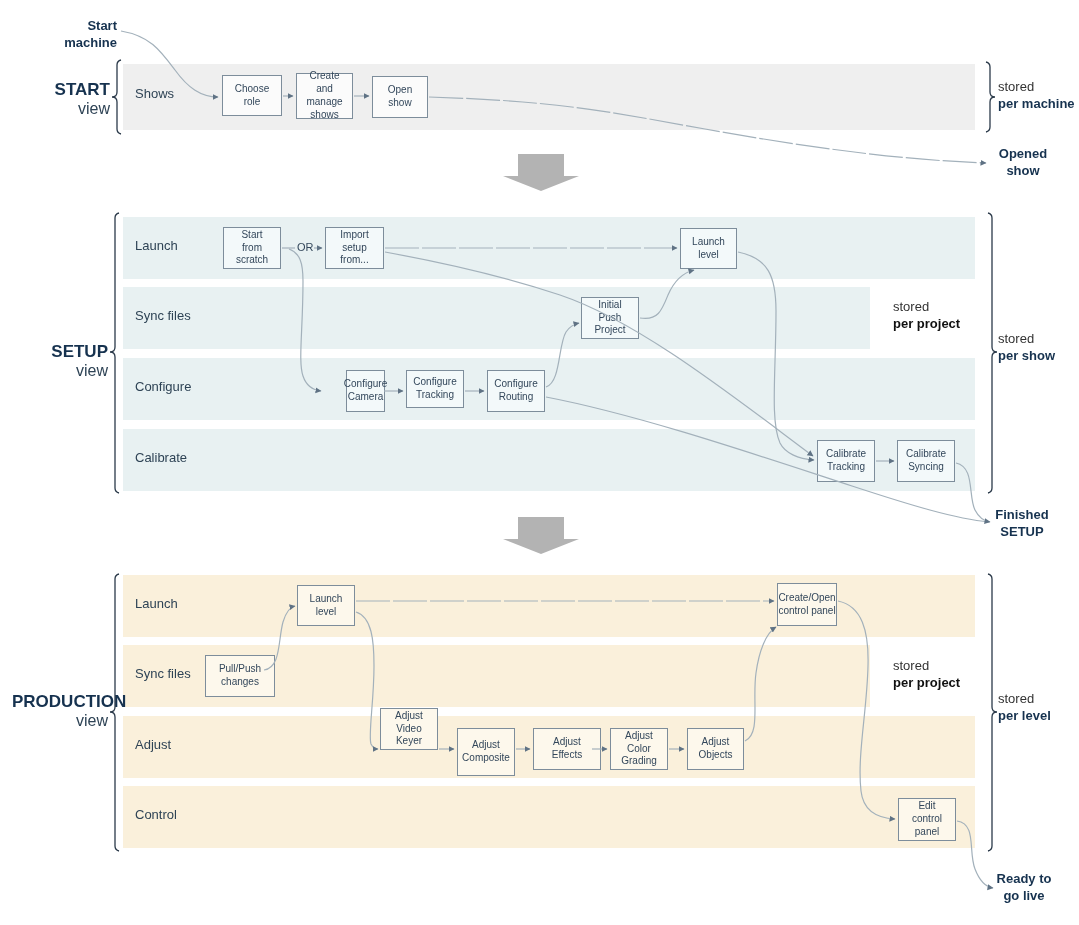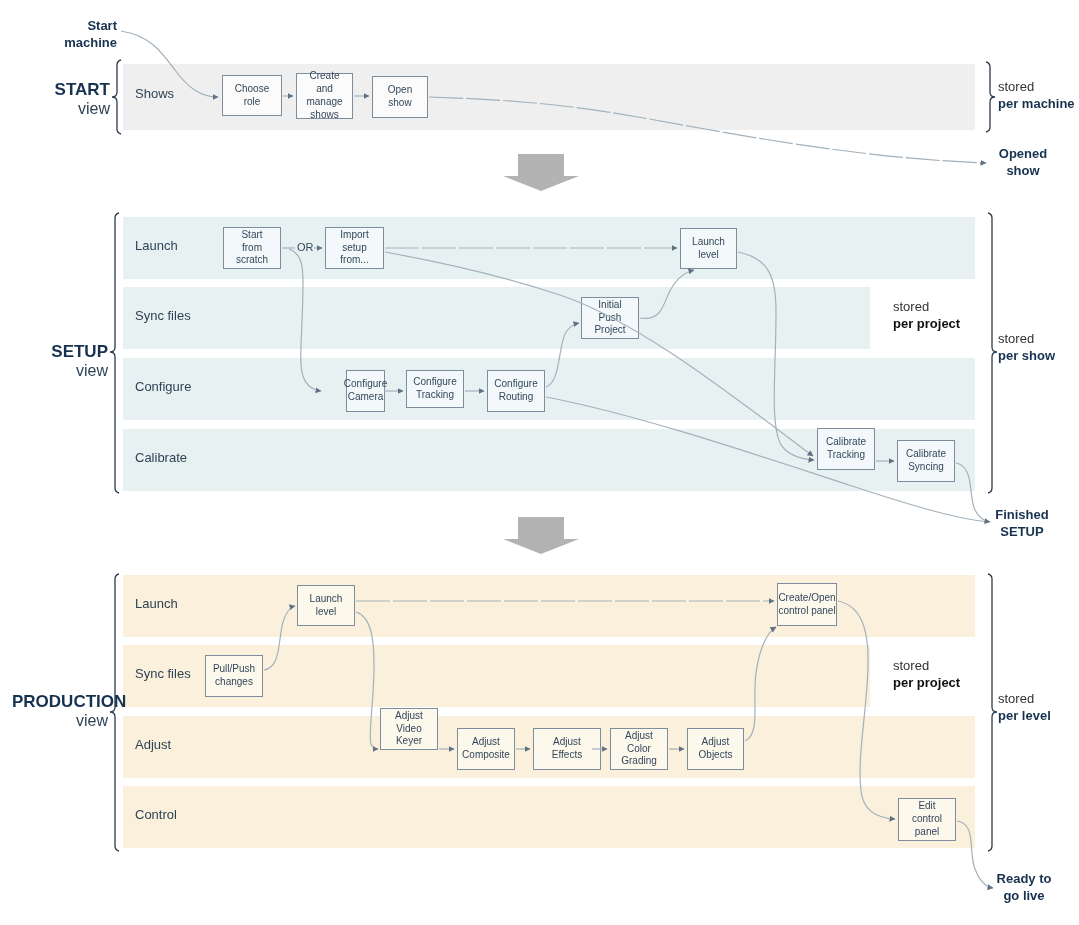--- a/index.html
+++ b/index.html
@@ -70,27 +70,27 @@
 <div class="box start" style="left:372px;top:76px;width:56px;height:42px;">Open show</div>
 
 <div class="box setup" style="left:223px;top:227px;width:58px;height:42px;">Start from scratch</div>
 <div class="or" style="left:297px;top:241px;text-align:right;">OR</div>
 <div class="box setup" style="left:325px;top:227px;width:59px;height:42px;">Import setup from...</div>
 <div class="box setup" style="left:680px;top:228px;width:57px;height:41px;">Launch level</div>
 <div class="box setup" style="left:581px;top:297px;width:58px;height:42px;">Initial Push Project</div>
 <div class="box setup" style="left:325px;top:370px;width:39px;height:42px;margin-left:21px;">Configure Camera</div>
 <div class="box setup" style="left:406px;top:370px;width:58px;height:34px;">Configure Tracking</div>
 <div class="box setup" style="left:487px;top:370px;width:58px;height:42px;">Configure Routing</div>
-<div class="box setup" style="left:817px;top:428px;width:58px;height:42px;">Calibrate Tracking</div>
+<div class="box setup" style="left:817px;top:440px;width:58px;height:42px;">Calibrate Tracking</div>
 <div class="box setup" style="left:897px;top:440px;width:58px;height:42px;">Calibrate Syncing</div>
 
 <div class="box prod" style="left:297px;top:585px;width:58px;height:41px;">Launch level</div>
-<div class="box prod" style="left:205px;top:655px;width:58px;height:42px;">Pull/Push changes</div>
+<div class="box prod" style="left:205px;top:655px;width:70px;height:42px;">Pull/Push changes</div>
 <div class="box prod" style="left:380px;top:708px;width:58px;height:42px;">Adjust Video Keyer</div>
-<div class="box prod" style="left:457px;top:728px;width:58px;height:42px;">Adjust Composite</div>
+<div class="box prod" style="left:457px;top:728px;width:58px;height:48px;">Adjust Composite</div>
 <div class="box prod" style="left:533px;top:728px;width:68px;height:42px;">Adjust Effects</div>
 <div class="box prod" style="left:610px;top:728px;width:58px;height:42px;">Adjust Color Grading</div>
 <div class="box prod" style="left:687px;top:728px;width:57px;height:42px;">Adjust Objects</div>
 <div class="box prod" style="left:777px;top:583px;width:60px;height:43px;">Create/Open control panel</div>
 <div class="box prod" style="left:898px;top:798px;width:58px;height:43px;">Edit control panel</div>
 
 <div class="note navy" style="left:998px;top:78px;">
   <span class="s">stored</span>
   <span class="scope">per machine</span>
 </div>

